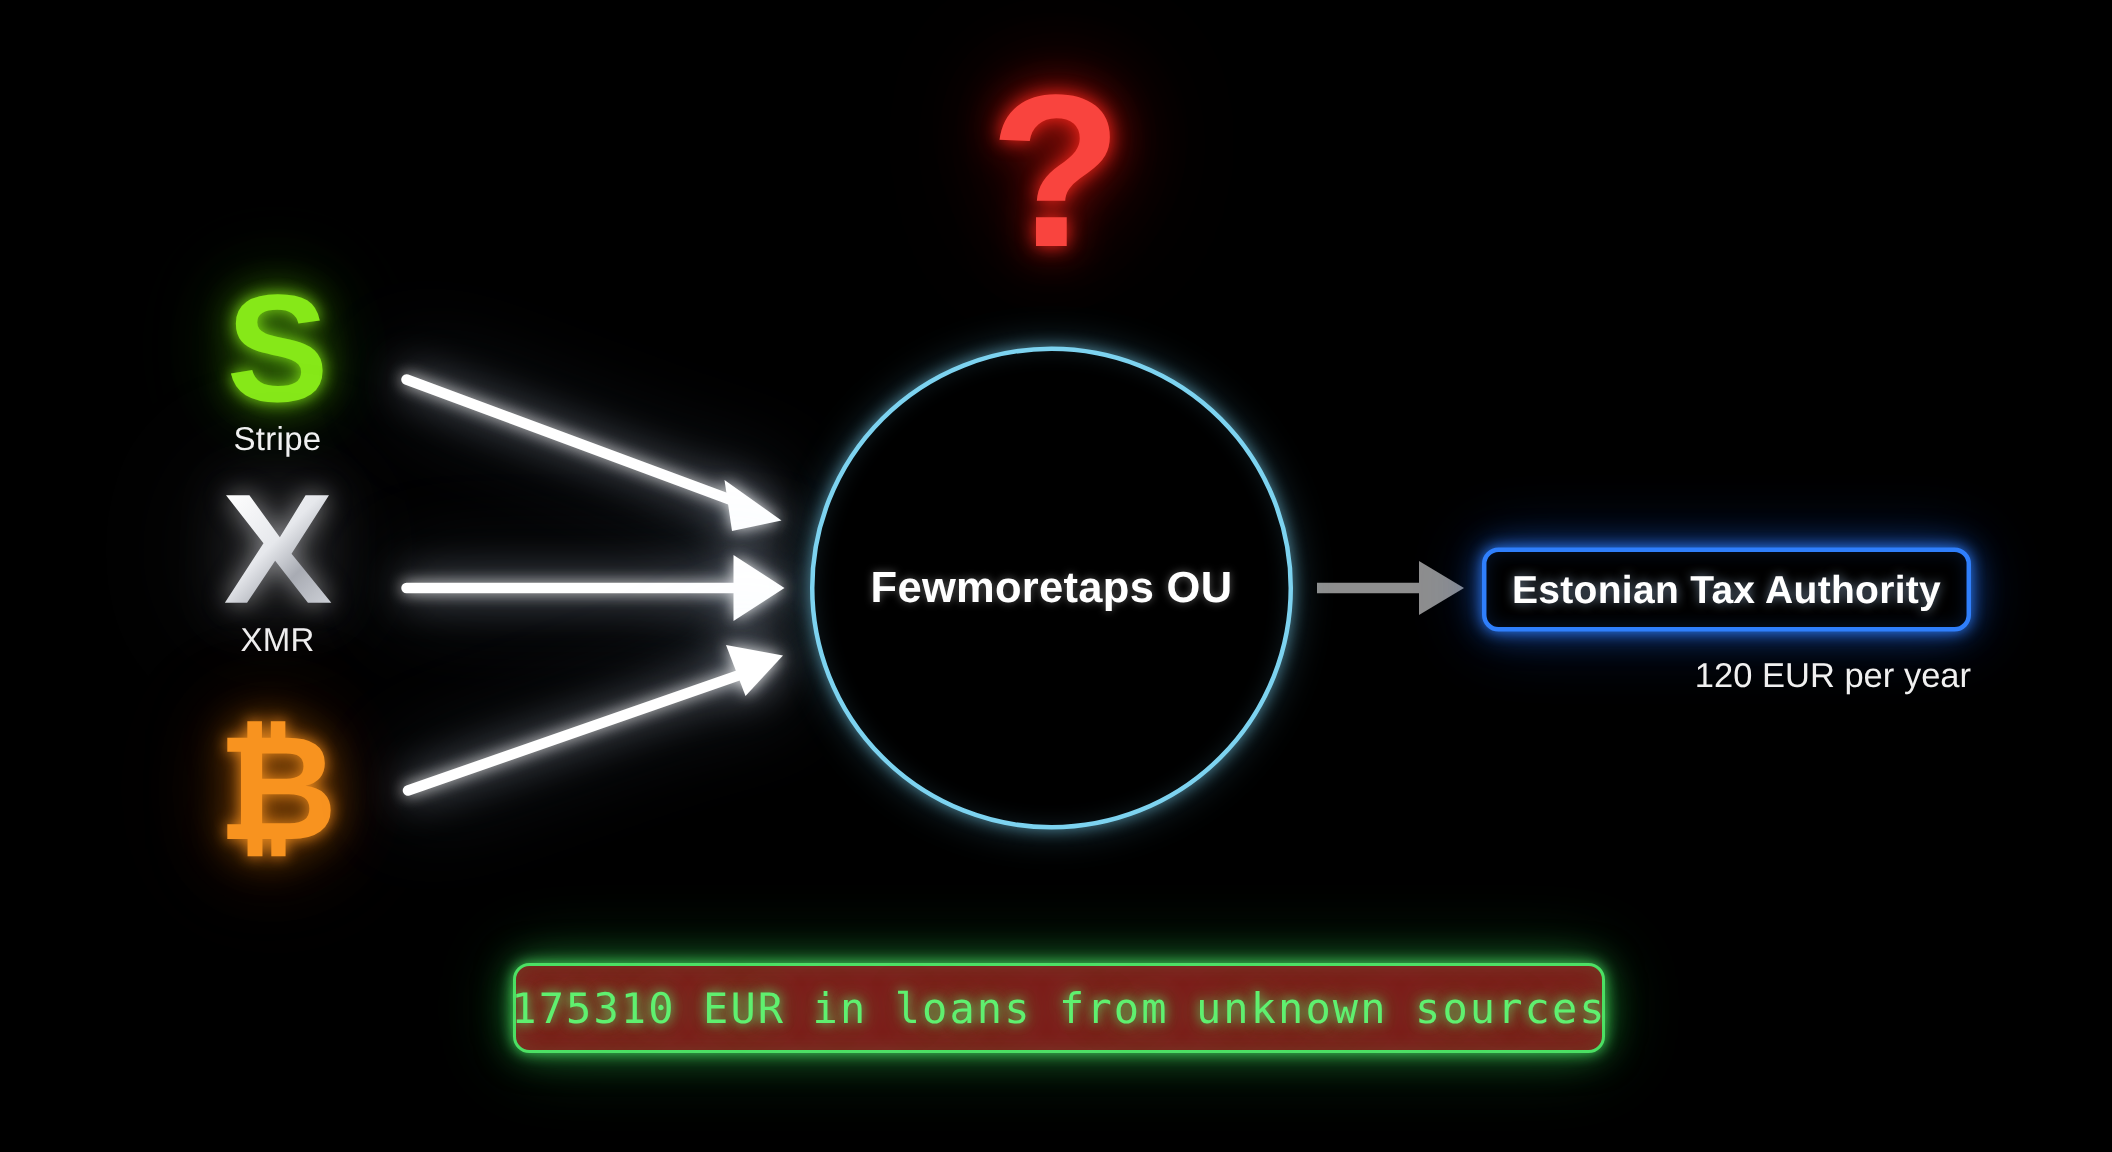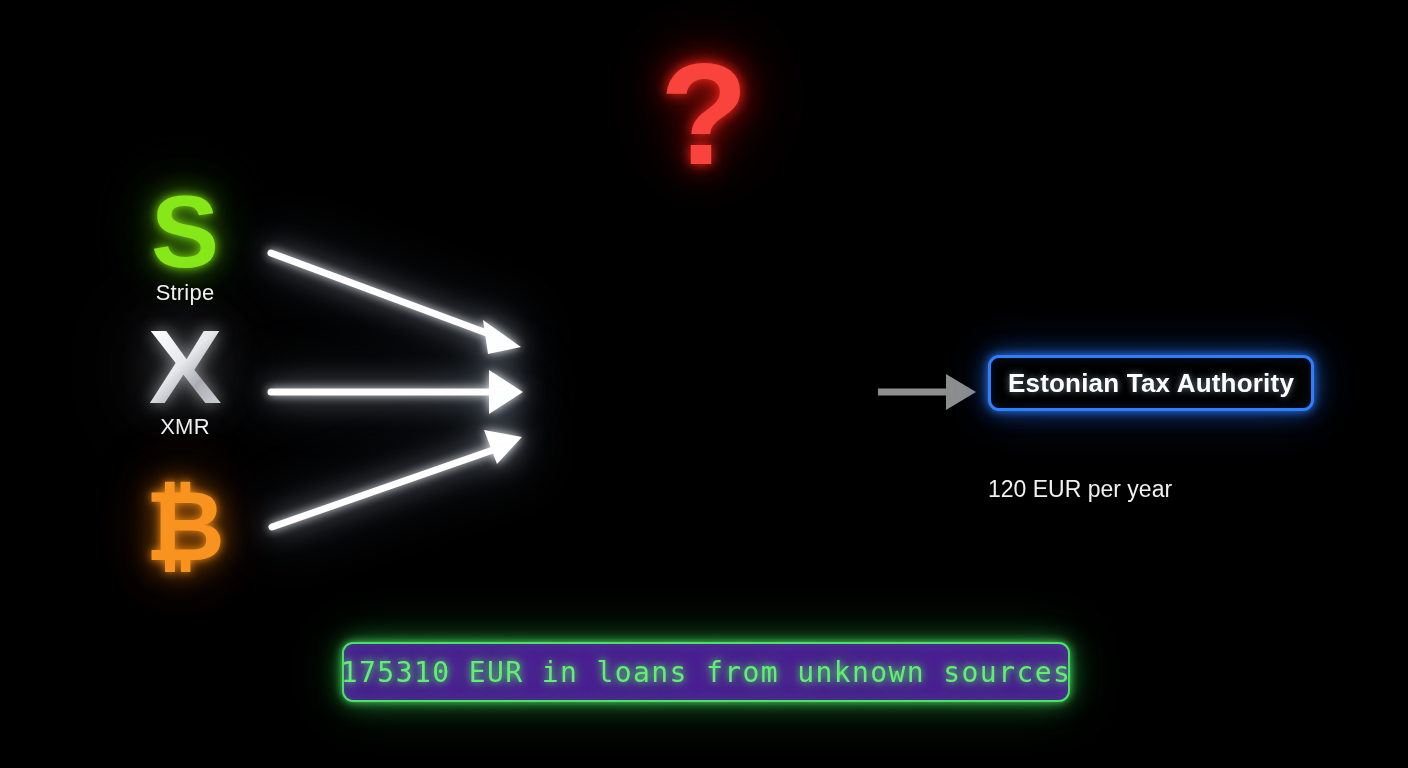--- a/index.html
+++ b/index.html
@@ -139,21 +139,21 @@
     font-size: 29px;
     font-weight: bold;
     color: #ffffff;
     letter-spacing: .2px;
     text-shadow: 0 0 6px rgba(255,255,255,0.35);
   }
 
   
   #tax-authority-box {
     left: 988px;
-    top: 355px;
+    top: 365px;
     width: 326px;
     height: 56px;
     box-sizing: border-box;
     border: 3px solid #2f7ffc;
     border-radius: 11px;
     background: #000;
     display: flex;
     align-items: center;
     justify-content: center;
     box-shadow:
@@ -166,36 +166,35 @@
     font-size: 26px;
     font-weight: bold;
     color: #ffffff;
     letter-spacing: .2px;
     text-shadow: 0 0 7px rgba(190,220,255,0.55);
   }
   #tax-authority-sub {
     left: 988px;
     top: 437px;
     width: 326px;
-    text-align: left;
+    text-align: right;
     font-size: 23px;
     color: #f0f0f0;
-    margin-top: 39px;
   }
 
   
   #loans-banner {
     left: 342px;
     top: 642px;
     width: 728px;
     height: 60px;
     box-sizing: border-box;
     border: 2.5px solid #4ee066;
     border-radius: 11px;
-    background: #4c1d95;
+    background: #7f1d1d;
     display: flex;
     align-items: center;
     justify-content: center;
     box-shadow:
       0 0 9px rgba(78,224,102,0.85),
       0 0 24px rgba(60,215,90,0.50),
       0 0 52px rgba(45,195,75,0.30),
       inset 0 0 14px rgba(60,215,90,0.16);
   }
   #loans-text {
@@ -259,20 +258,23 @@
       <line x1="272" y1="527" x2="493" y2="450" stroke="#ffffff" stroke-width="7" stroke-linecap="round"></line>
       <polygon points="522,437 484,430 497,464" fill="#ffffff"></polygon>
     </g>
 
     <g>
       <line x1="878" y1="392" x2="948" y2="392" stroke="#8e8e8e" stroke-width="7" stroke-linecap="butt"></line>
       <polygon points="976,392 946,374 946,410" fill="#8e8e8e"></polygon>
     </g>
   </svg>
 
+  <div class="abs" id="company-circle">
+    <span id="company-name">Fewmoretaps OU</span>
+  </div>
 
   <div class="abs" id="tax-authority-box">
     <span id="tax-authority-label">Estonian Tax Authority</span>
   </div>
   <div class="abs" id="tax-authority-sub">120 EUR per year</div>
 
   <div class="abs" id="loans-banner">
     <span id="loans-text">175310 EUR in loans from unknown sources</span>
   </div>
 

